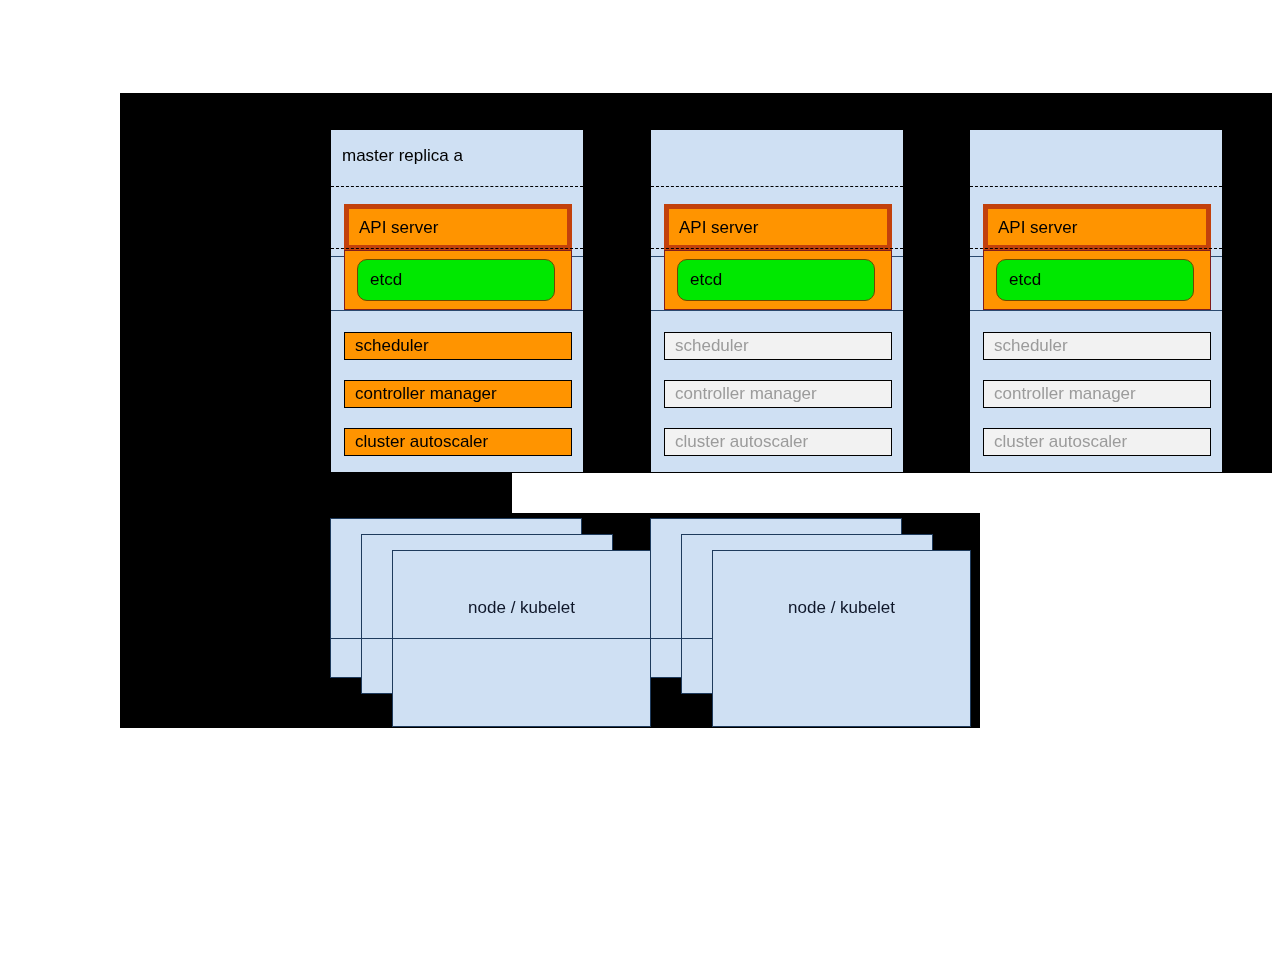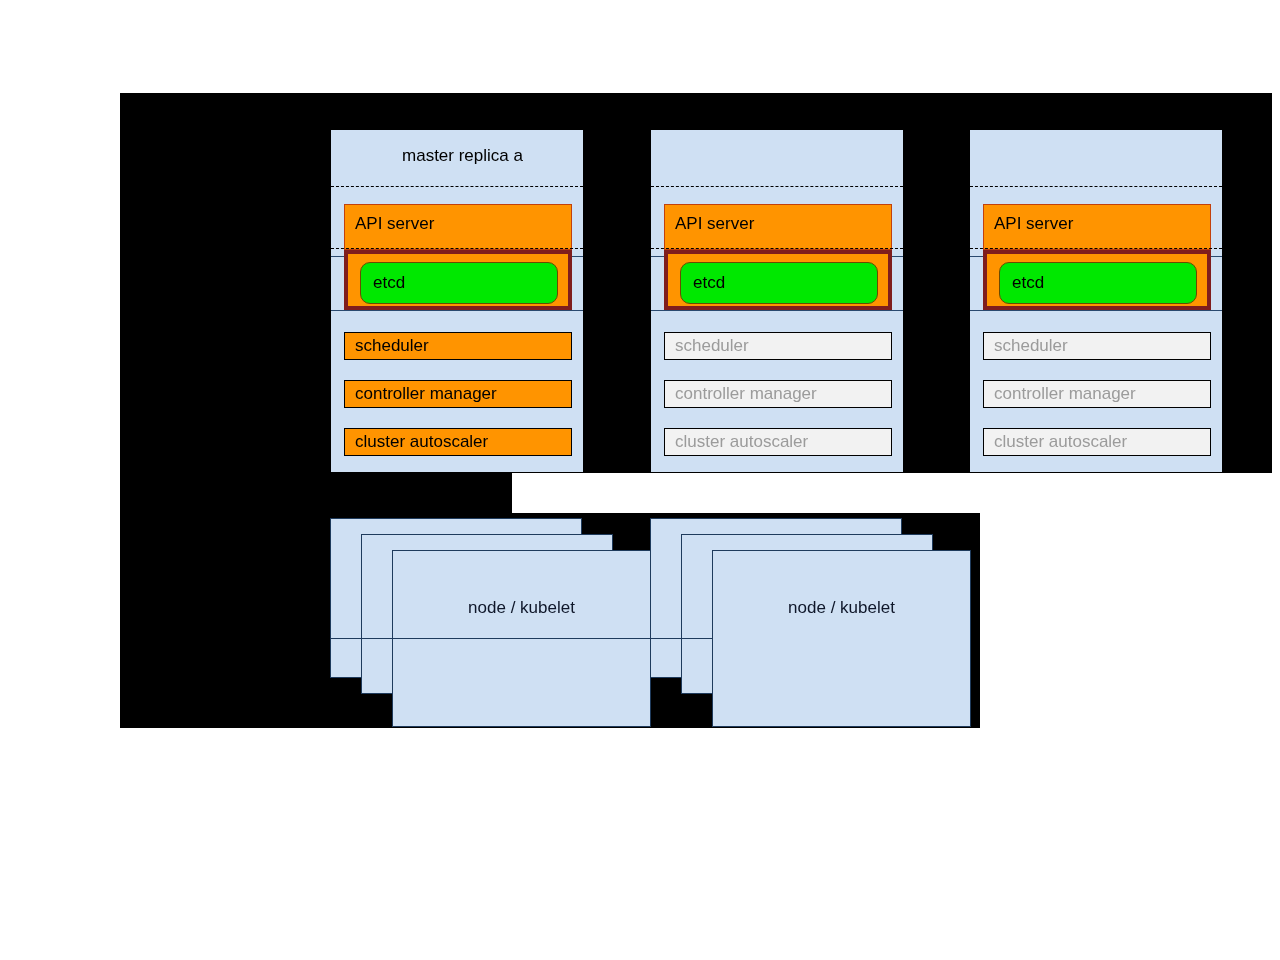--- a/index.html
+++ b/index.html
@@ -31,21 +31,20 @@
     position: absolute;
     background: #cfe0f3;
     border: 1px solid #000000;
     box-sizing: border-box;
   }
   .replica-title {
     position: absolute;
     left: 0;
     right: 0;
     top: 16px;
-    text-align: center;
     font-size: 17px;
     color: #000000;
     line-height: 20px;
     margin-left: 11px;
   }
   
   .dash-sep {
     position: absolute;
     left: 0;
     right: 0;
@@ -79,33 +78,33 @@
   .compbox.inactive {
     background: #f2f2f2;
     color: #9b9b9b;
   }
 
   
   .apiserver {
     position: absolute;
     box-sizing: border-box;
     background: #ff9400;
-    border: 1px solid #c2410c;
+    border: 5px solid #c2410c;
     font-size: 17px;
     line-height: 20px;
     color: #000000;
     padding: 9px 0 0 10px;
   }
 
   
   .etcd-wrap {
     position: absolute;
     box-sizing: border-box;
     background: #ff9400;
-    border: 4px solid #7f1d1d;
+    border: 1px solid #7f1d1d;
   }
   .etcd-pill {
     position: absolute;
     box-sizing: border-box;
     background: #00e800;
     border: 1px solid #6b4a00;
     border-radius: 10px;
     display: flex;
     align-items: center;
     font-size: 17px;

